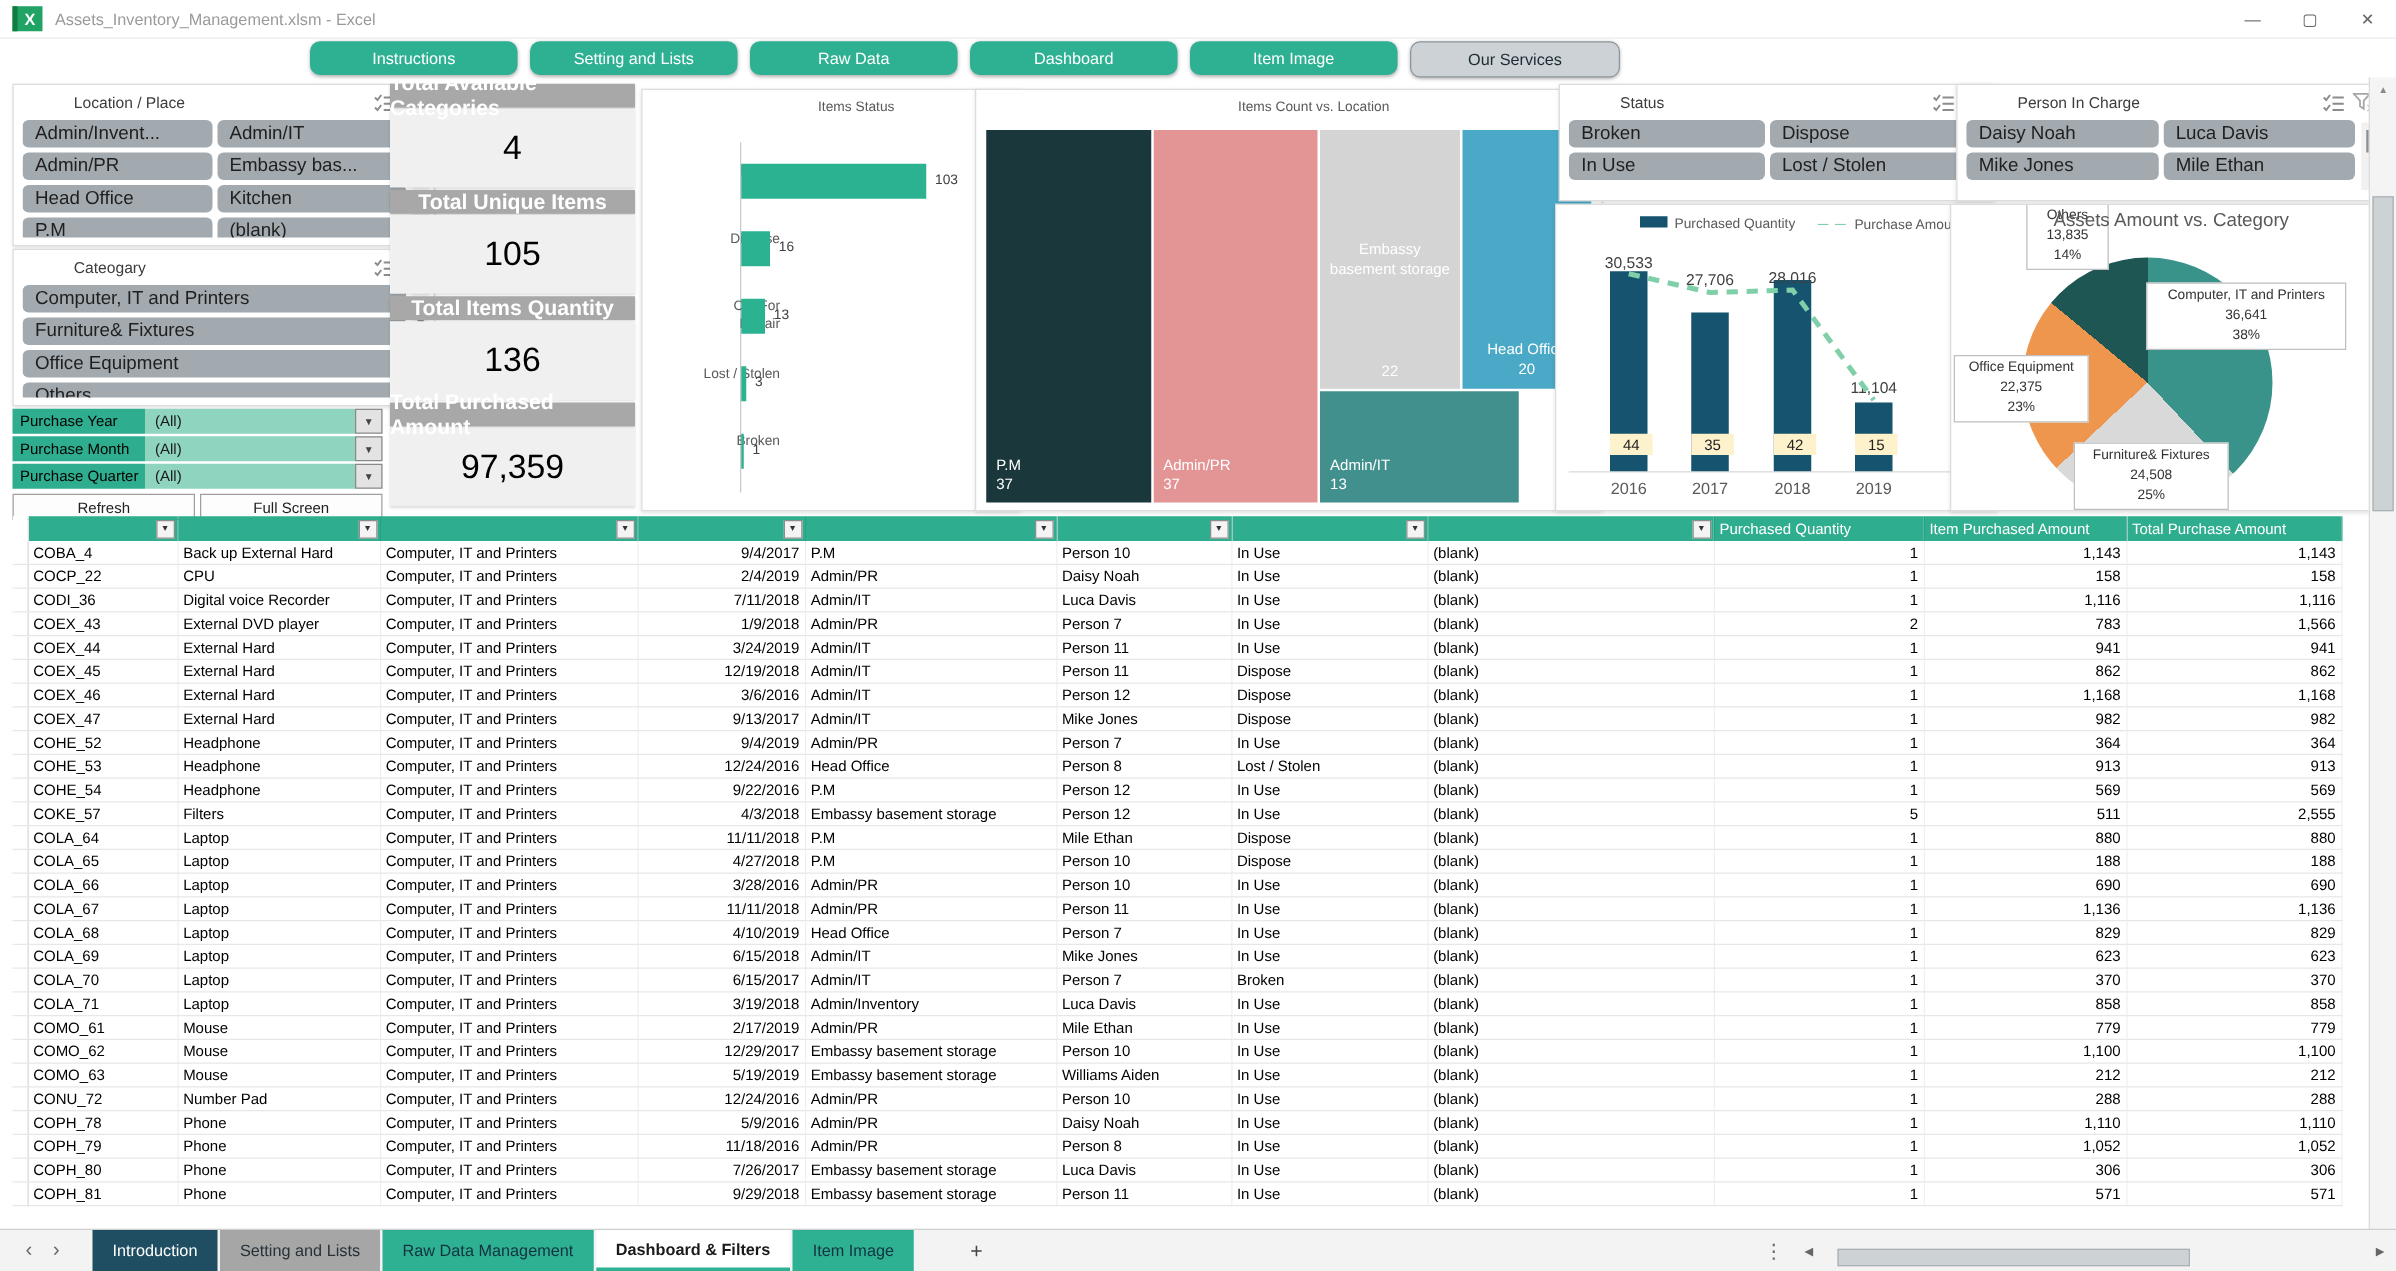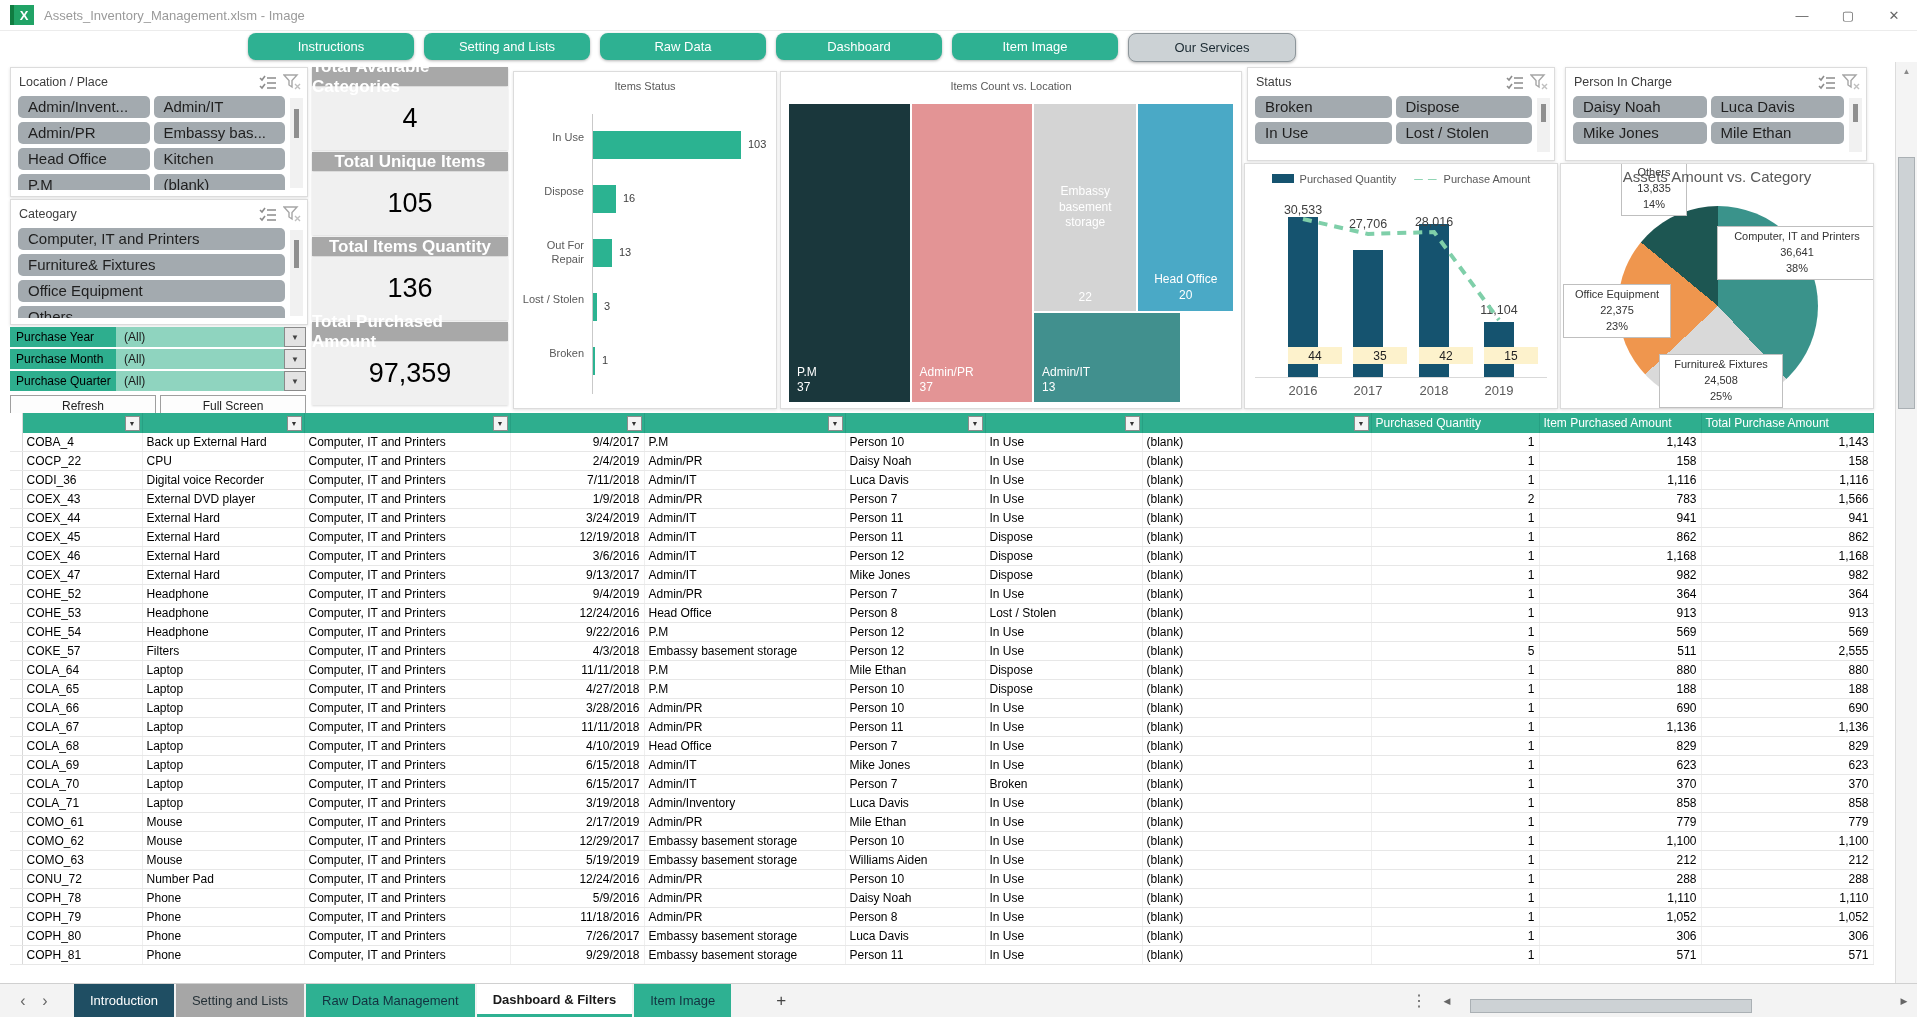--- a/index.html
+++ b/index.html
@@ -16,21 +16,21 @@
   .winbtn{width:46px;height:30px;display:flex;align-items:center;justify-content:center;
           color:#666;font-size:13px;}
   
   .navrow{position:absolute;top:33px;left:248px;display:flex;gap:10px;z-index:5;}
   .navbtn{height:27px;min-width:130px;padding:0 18px;border-radius:8px;background:#2eb192;
           color:#fff;font-size:13px;display:flex;align-items:center;justify-content:center;
           box-shadow:0 1px 3px rgba(0,0,0,.3);cursor:pointer;}
   .navbtn.gray{background:#ccd2d5;color:#1c2b33;border:1px solid #8d969b;}
   
   .sheet{position:absolute;top:62px;left:0;right:0;bottom:0;background:#fff;}
-  .card{position:absolute;background:#fff;border:1px solid #dcdcdc;box-shadow:0 1px 3px rgba(0,0,0,.12);}
+  .card{position:absolute;background:#fff;border:1px solid #dcdcdc;box-shadow:0 1px 3px rgba(0,0,0,.12);padding-left:40px;}
   
   .slicer .shead{display:flex;align-items:center;height:24px;padding:2px 6px 0 8px;}
   .slicer .stitle{font-size:12.5px;color:#3d3d3d;flex:1;}
   .sicon{width:18px;height:16px;margin-left:6px;opacity:.75;}
   .sitems{position:absolute;left:7px;right:22px;top:28px;bottom:6px;overflow:hidden;
           display:grid;grid-auto-rows:22px;gap:4px;}
   .sitems.c2{grid-template-columns:1fr 1fr;}
   .sitems.c1{grid-template-columns:1fr;}
   .sitem{background:#a3aaaf;border-radius:5px;font-size:15px;color:#1f1f1f;
          line-height:22px;padding-left:10px;white-space:nowrap;overflow:hidden;cursor:pointer;}
@@ -63,21 +63,21 @@
   .tmb{color:#fff;font-size:12px;overflow:hidden;position:relative;}
   .tmb .pad{position:absolute;left:8px;bottom:6px;line-height:1.3;}
   .tmb .ctr{position:absolute;inset:0;display:flex;flex-direction:column;align-items:center;
             justify-content:center;text-align:center;line-height:1.3;}
   
   .legend{display:flex;justify-content:center;gap:18px;align-items:center;height:22px;padding-top:4px;}
   .legswatch{width:22px;height:9px;background:#15536f;display:inline-block;margin-right:6px;}
   .legdash{color:#7fcfa9;font-weight:bold;letter-spacing:1px;margin-right:6px;font-size:12px;}
   .legtxt{font-size:11px;color:#595959;}
   .cbar{position:absolute;width:30px;background:#15536f;}
-  .cqty{position:absolute;width:54px;height:17px;background:#fdf2cc;color:#222;font-size:12px;
+  .cqty{position:absolute;width:34px;height:17px;background:#fdf2cc;color:#222;font-size:12px;
         display:flex;align-items:center;justify-content:center;}
   .camt{position:absolute;width:70px;text-align:center;font-size:12.5px;color:#404040;}
   .cxlab{position:absolute;width:60px;text-align:center;font-size:13px;color:#595959;top:219px;}
   .cbase{position:absolute;left:10px;right:10px;top:213px;height:1px;background:#d9d9d9;}
   
   .pietitle{position:absolute;top:4px;left:0;right:0;text-align:center;font-size:15px;color:#595959;z-index:3;}
   .pie{position:absolute;left:57px;top:42px;width:200px;height:200px;border-radius:50%;}
   .callout{position:absolute;background:#fff;border:1px solid #bfbfbf;font-size:11px;color:#333;
            text-align:center;line-height:1.45;padding:2px 3px;z-index:2;}
   
@@ -109,21 +109,21 @@
   .addtab{width:40px;display:flex;align-items:center;justify-content:center;color:#444;
           font-size:17px;cursor:pointer;height:33px;}
   .hscroll{position:absolute;right:0;bottom:5px;left:1465px;height:14px;background:#f3f3f3;}
   .hthumb{position:absolute;left:5px;width:62%;top:1px;height:12px;background:#cdd2d5;border:1px solid #aab0b4;}
 </style>
 </head>
 <body>
 
 <div class="titlebar">
   <div class="xl-icon">X</div>
-  <span class="wtitle">Assets_Inventory_Management.xlsm - Image</span>
+  <span class="wtitle">Assets_Inventory_Management.xlsm - Excel</span>
   <div class="wincontrols">
     <span class="winbtn">—</span>
     <span class="winbtn">▢</span>
     <span class="winbtn">✕</span>
   </div>
 </div>
 
 <div class="navrow" id="navrow">
     <div class="navbtn">Instructions</div>
     <div class="navbtn">Setting and Lists</div>

